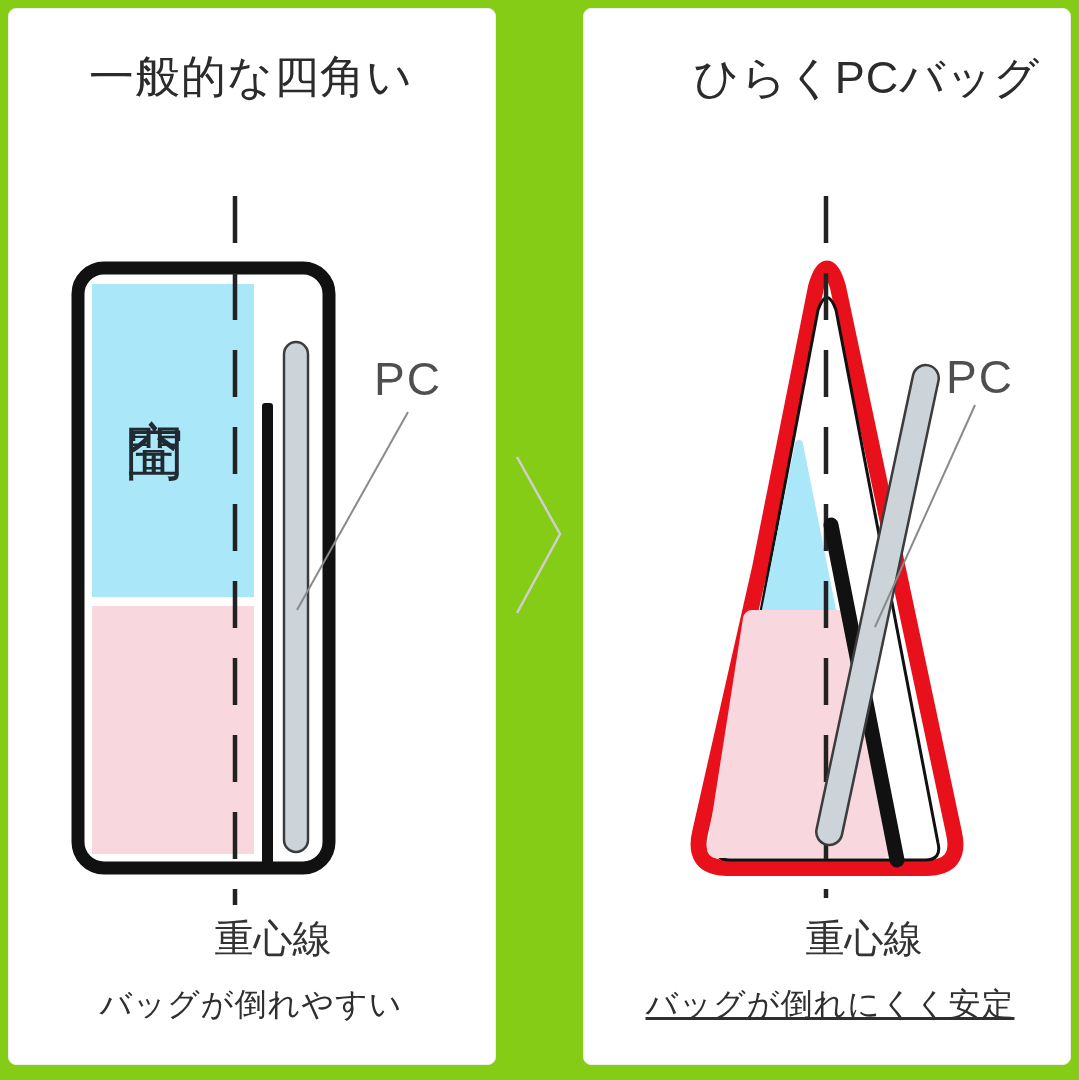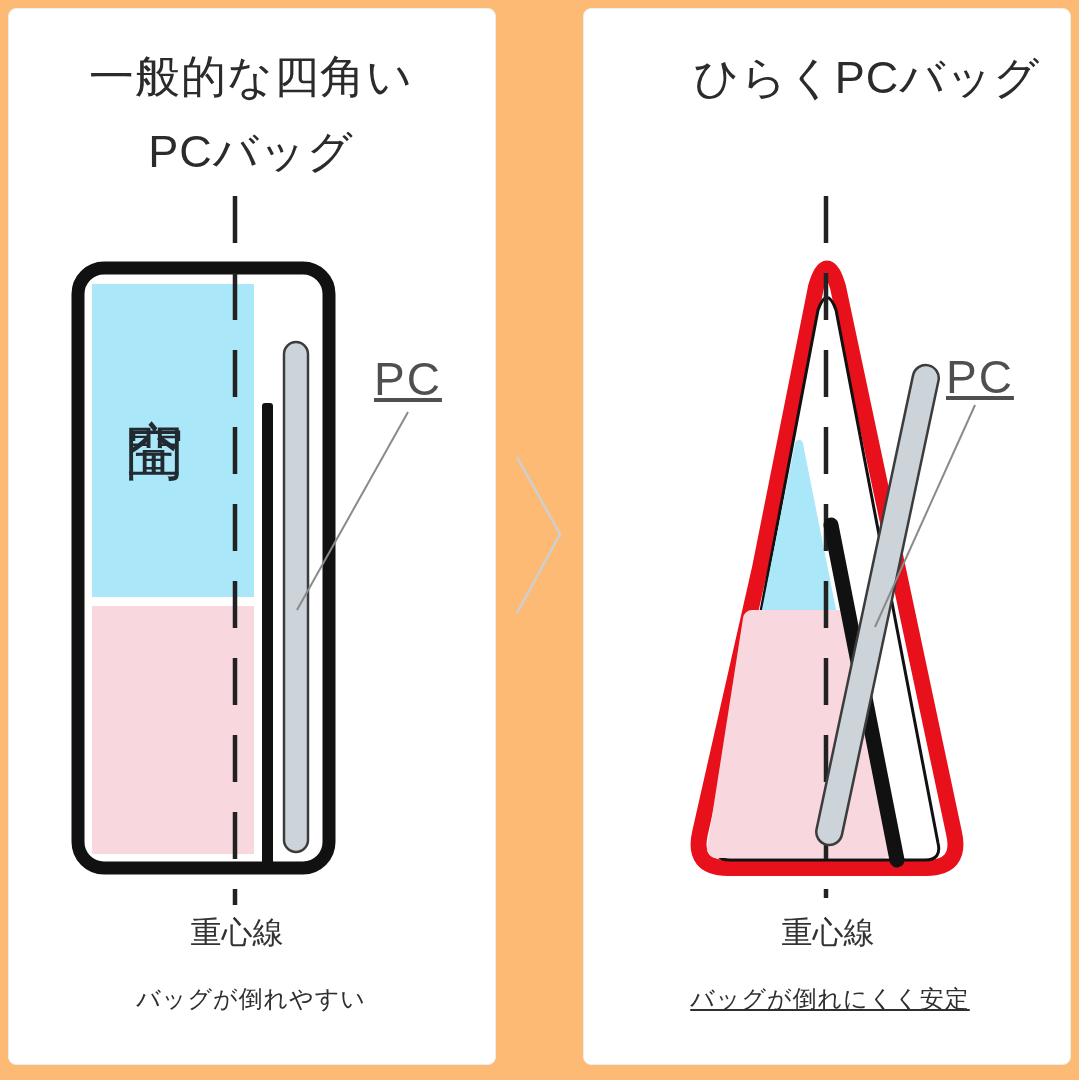--- a/index.html
+++ b/index.html
@@ -1,34 +1,34 @@
 <!DOCTYPE html>
 <html><head>
 <meta charset="utf-8">
 <style>
   * { margin:0; padding:0; box-sizing:border-box; }
   html,body { background:#ffffff; }
   body { font-family:"Liberation Sans","DejaVu Sans",sans-serif; }
   #stage{
-    position:relative; width:1079px; height:1080px; background:#fdba74;
+    position:relative; width:1079px; height:1080px; background:#84cc16;
     overflow:hidden;
   }
   .panel{
     position:absolute; top:8px; width:488px; height:1057px;
     background:#ffffff; border:1px solid #ededed; border-radius:8px;
   }
   #panel-left{ left:8px; }
   #panel-right{ left:583px; }
   svg.art{ position:absolute; left:0; top:0; z-index:2; pointer-events:none; }
   .txt{ position:absolute; z-index:3; white-space:nowrap; color:#2b2b2b; }
   .centered{ transform:translateX(-50%); }
   .title{ font-size:45px; letter-spacing:1px; }
-  .caption{ font-size:24px; color:#2f2f2f; letter-spacing:1px; }
-  .axis-label{ font-size:31px; color:#333333; }
-  .pc-label{ font-size:46px; color:#4f4f4f; font-weight:300; letter-spacing:2px;text-decoration:underline; }
+  .caption{ font-size:32px; color:#2f2f2f; letter-spacing:1px; }
+  .axis-label{ font-size:39px; color:#333333;margin-left:36px; }
+  .pc-label{ font-size:46px; color:#4f4f4f; font-weight:300; letter-spacing:2px; }
   .space-label{
     font-size:58px; color:#212a31; writing-mode:vertical-rl;
     letter-spacing:10px; font-weight:400;
   }
 </style>
 </head>
 <body>
 
 <div id="stage">
 
@@ -55,21 +55,20 @@
       <path d="M 799,444 L 766,610 L 832,610 Z" stroke-width="8" stroke-linejoin="round" fill="#a9e7f9" stroke="#a9e7f9"></path>
       <path d="M 752,619 L 840,619 L 884,849 L 716,849 Z" stroke-width="18" stroke-linejoin="round" fill="#f8d8de" stroke="#f8d8de"></path>
       <line x1="826" y1="196" x2="826" y2="898" stroke-width="4.5" stroke-dasharray="47 30" stroke="#222222"></line>
       <line x1="831" y1="525" x2="897" y2="860" stroke-width="15" stroke-linecap="round" stroke="#111111"></line>
       <rect x="864.5" y="360" width="26" height="490" rx="13" stroke-width="2.5" transform="rotate(12 877.5 605)" fill="#ccd4d9" stroke="#3c3c3c"></rect>
       <line x1="975" y1="405" x2="875" y2="627" stroke-width="2" stroke="#8a8a8a"></line>
     </g>
   </svg>
 
   <div class="txt title centered" style="left:251px; top:47px;">一般的な四角い</div>
-  <div class="txt title centered" style="left:251px; top:122px;">PCバッグ</div>
   <div class="txt space-label" style="left:116px; top:372px;">空間</div>
   <div class="txt pc-label" style="left:374px; top:352px;">PC</div>
   <div class="txt axis-label centered" style="left:237px; top:912px;">重心線</div>
   <div class="txt caption centered" style="left:251px; top:983px;">バッグが倒れやすい</div>
 
   <div class="txt title centered" style="left:867px; top:48px;">ひらくPCバッグ</div>
   <div class="txt pc-label" style="left:946px; top:350px;">PC</div>
   <div class="txt axis-label centered" style="left:828px; top:912px;">重心線</div>
   <div class="txt caption centered" style="left:830px; top:983px;text-decoration:underline;">バッグが倒れにくく安定</div>
 

